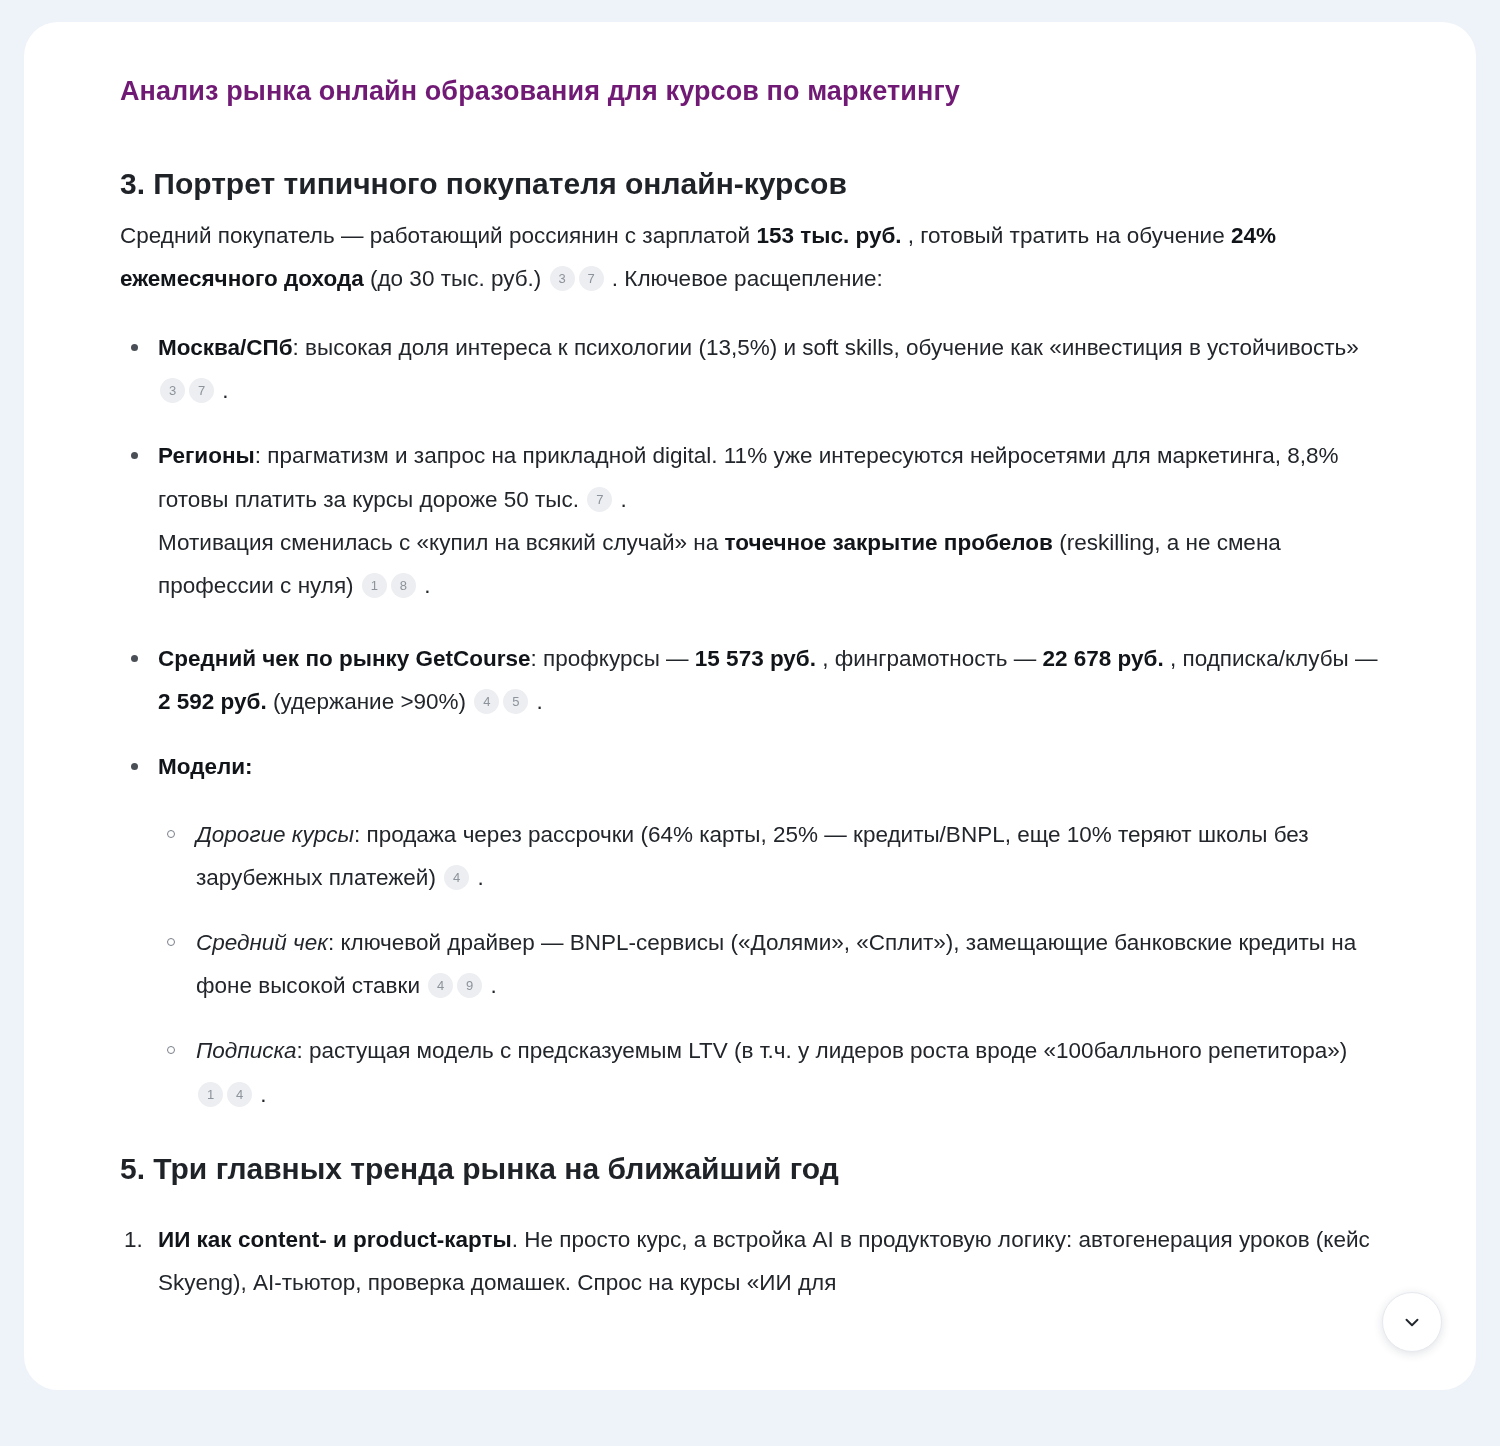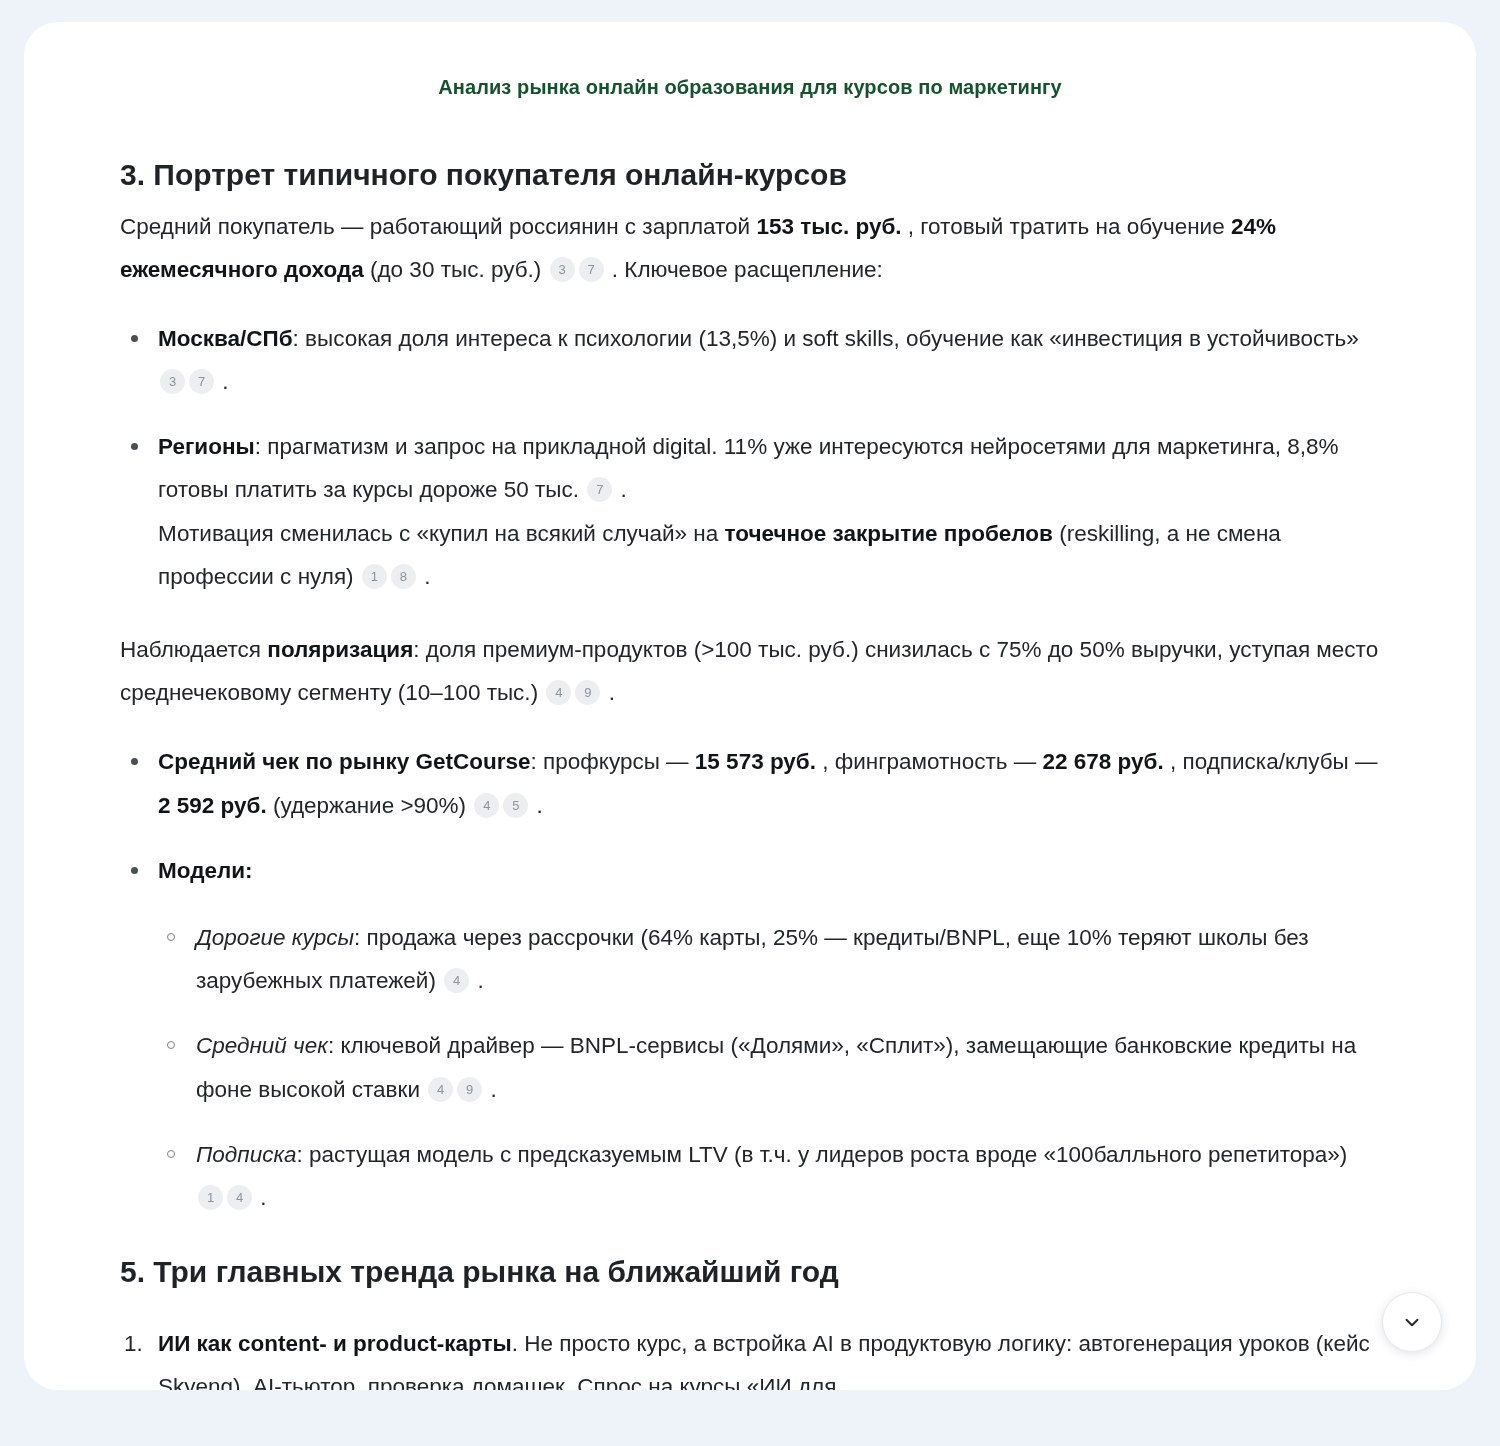--- a/index.html
+++ b/index.html
@@ -28,24 +28,24 @@
     width: 100%;
     height: 100%;
     background: #ffffff;
     border-radius: 34px;
     box-sizing: border-box;
     padding: 52px 96px 0 96px;
     overflow: hidden;
   }
 
   #doc-title {
-    text-align: center;
-    font-size: 20px;
+    text-align: left;
+    font-size: 27px;
     font-weight: bold;
-    color: #14532d;
+    color: #701a75;
     letter-spacing: 0.1px;
     margin: 0 0 52px 0;
     line-height: 1.3;
   }
 
   .sec-heading {
     font-size: 30px;
     font-weight: bold;
     color: #1f2328;
     line-height: 1.55;
@@ -186,21 +186,20 @@
           <span class="bullet-dot"></span><b>Москва/СПб</b><span>: высокая доля интереса к психологии (13,5%) и soft skills, обучение как «инвестиция в устойчивость» </span><span class="cite">3</span><span class="cite">7</span><span> .</span>
         </li>
         <li>
           <span class="bullet-dot"></span><b>Регионы</b><span>: прагматизм и запрос на прикладной digital. 11% уже интересуются нейросетями для маркетинга, 8,8% готовы платить за курсы дороже 50 тыс. </span><span class="cite">7</span><span> .</span><br><span>Мотивация сменилась с «купил на всякий случай» на </span><b>точечное закрытие пробелов</b><span> (reskilling, а не смена профессии с нуля) </span><span class="cite">1</span><span class="cite">8</span><span> .</span>
         </li>
       </ul>
     </div>
 
     <div class="blk">
 
-      <p class="para"><span>Наблюдается </span><b>поляризация</b><span>: доля премиум-продуктов (&gt;100 тыс. руб.) снизилась с 75% до 50% выручки, уступая место среднечековому сегменту (10–100 тыс.) </span><span class="cite">4</span><span class="cite">9</span><span> .</span></p>
 
       <ul class="blist">
         <li>
           <span class="bullet-dot"></span><b>Средний чек по рынку GetCourse</b><span>: профкурсы — </span><b>15 573 руб.</b><span> , финграмотность — </span><b>22 678 руб.</b><span> , подписка/клубы — </span><b>2 592 руб.</b><span> (удержание &gt;90%) </span><span class="cite">4</span><span class="cite">5</span><span> .</span>
         </li>
         <li>
           <span class="bullet-dot"></span><b>Модели:</b>
 
           <ul class="sublist">
             <li>

